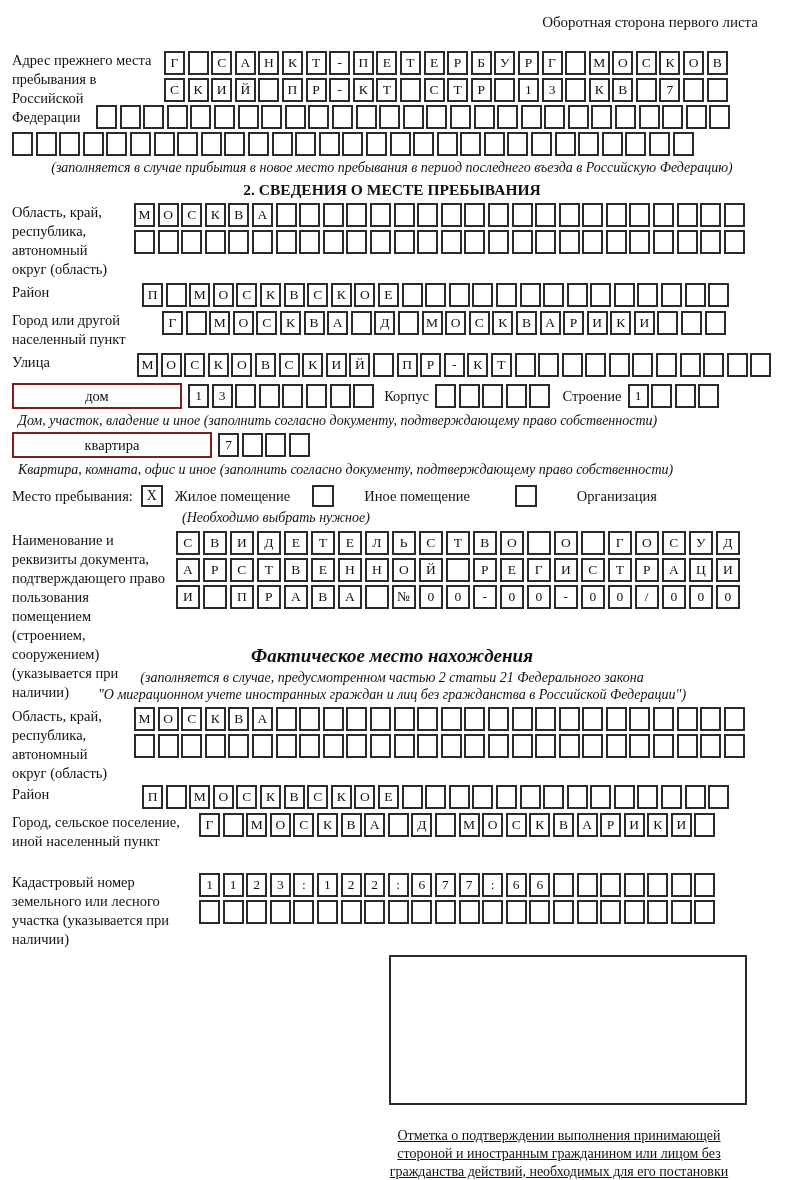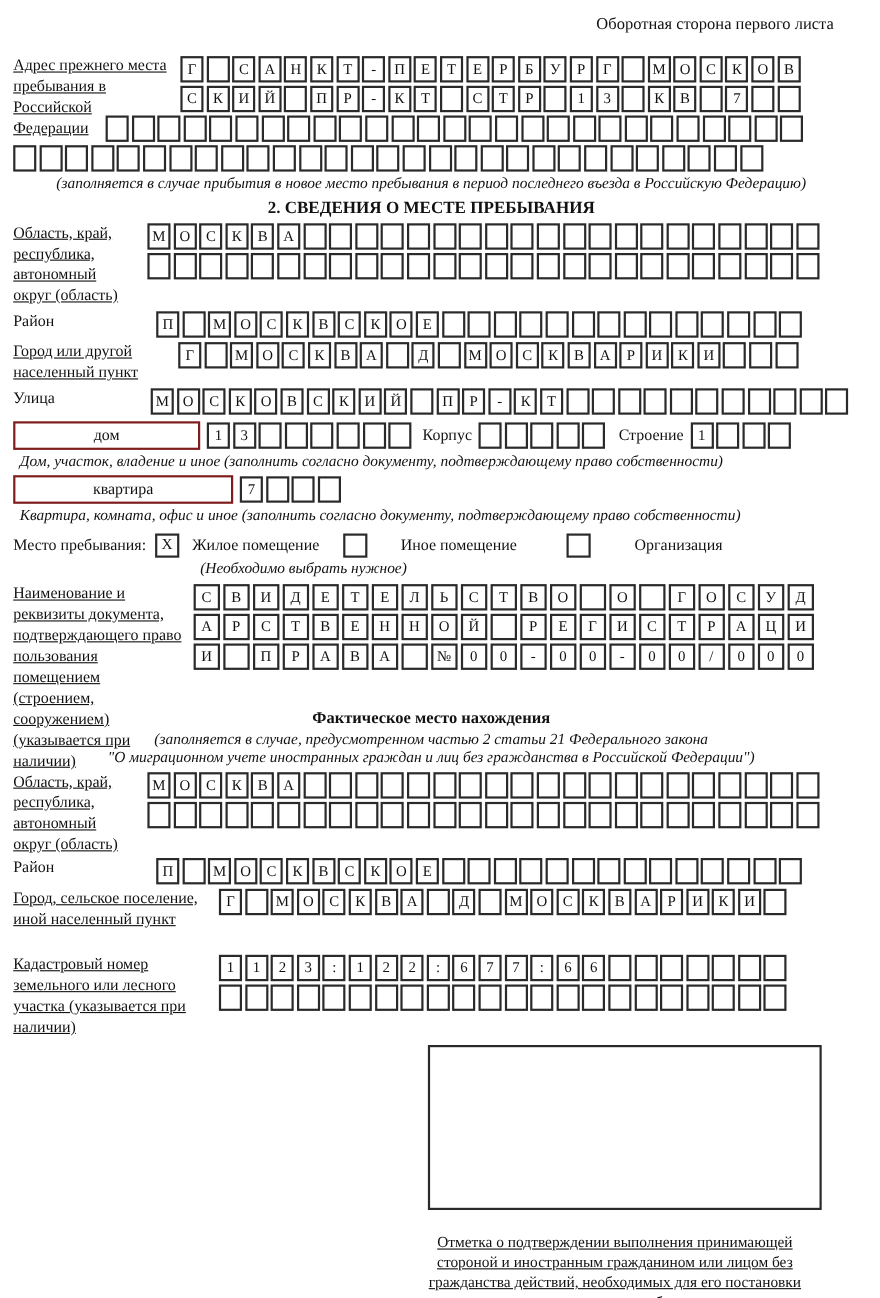--- a/index.html
+++ b/index.html
@@ -3,21 +3,21 @@
 <meta charset="utf-8">
 <style>
   html,body{margin:0;padding:0;background:#ffffff;}
   body{width:800px;height:1180px;overflow:hidden;color:#111;
        font-family:"Liberation Serif","DejaVu Serif",serif;}
   .page{padding:14px 28px 0 12px;position:relative;}
   .header-note{text-align:right;font-size:15px;padding-right:14px;}
 
   .fblock{position:relative;}
   .flabel{position:absolute;left:0;top:0;font-size:14.5px;line-height:19px;}
-  .pr{padding-right:10px;box-sizing:border-box;text-decoration:underline;}
+  .pr{padding-right:10px;box-sizing:border-box;}
 
   .cells{display:flex;gap:2.6px;margin-bottom:3px;}
   .cell{flex:none;width:21px;height:24px;border:2px solid #2a2a2a;box-sizing:border-box;
         display:flex;align-items:center;justify-content:center;
         font-size:13.5px;line-height:1;}
   .cells.wide .cell{width:23.5px;}
   .cells.wide{gap:3.5px;}
 
   .caption{font-size:14px;line-height:17px;font-style:italic;}
   .center{text-align:center;}
@@ -438,21 +438,21 @@
         <div class="cell">-</div>
         <div class="cell">0</div>
         <div class="cell">0</div>
         <div class="cell">/</div>
         <div class="cell">0</div>
         <div class="cell">0</div>
         <div class="cell">0</div>
       </div>
   </div>
 
-  <div class="sec-title" style="margin-top:2px;font-size:15px;">Фактическое место нахождения</div>
+  <div class="sec-title" style="margin-top:2px;font-size:19px;font-style:italic;">Фактическое место нахождения</div>
   <div class="caption center" style="margin-top:2px;">(заполняется в случае, предусмотренном частью 2 статьи 21 Федерального закона</div>
   <div class="caption center">"О миграционном учете иностранных граждан и лиц без гражданства в Российской Федерации")</div>
 
   <div class="fblock" style="margin-top:4px;min-height:76px;">
     <div class="flabel pr" style="width:122px;">Область, край, республика, автономный округ (область)</div>
     <div class="cells ml122">
         <div class="cell">М</div>
         <div class="cell">О</div>
         <div class="cell">С</div>
         <div class="cell">К</div>

